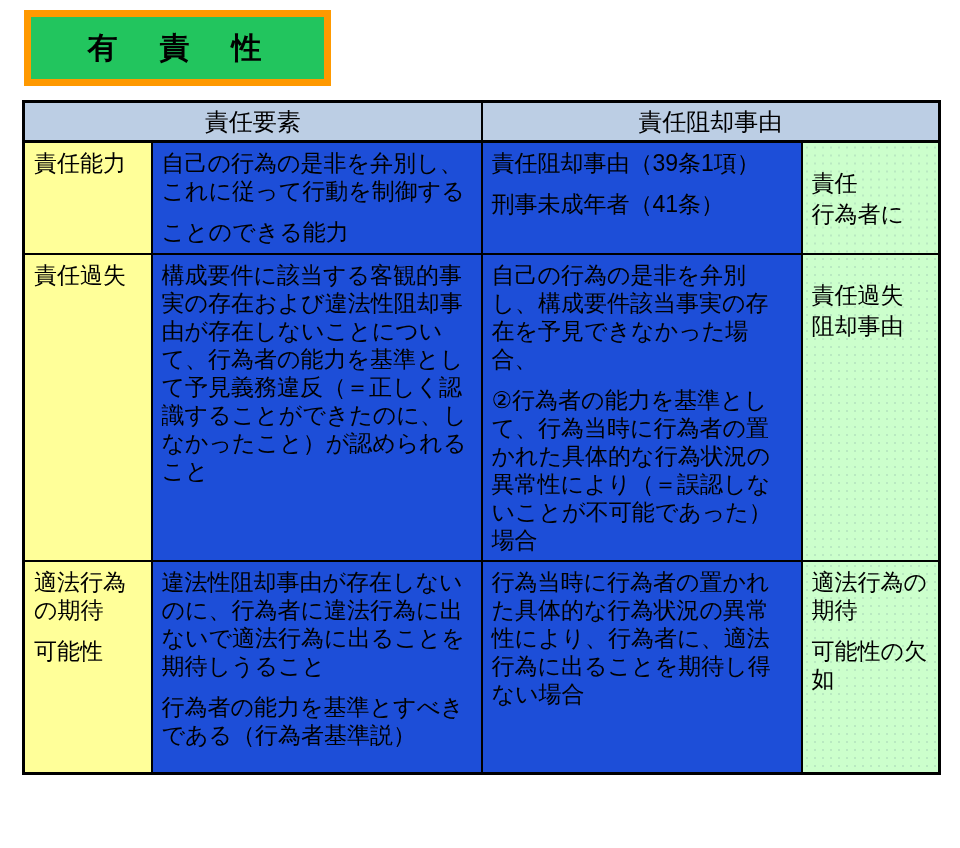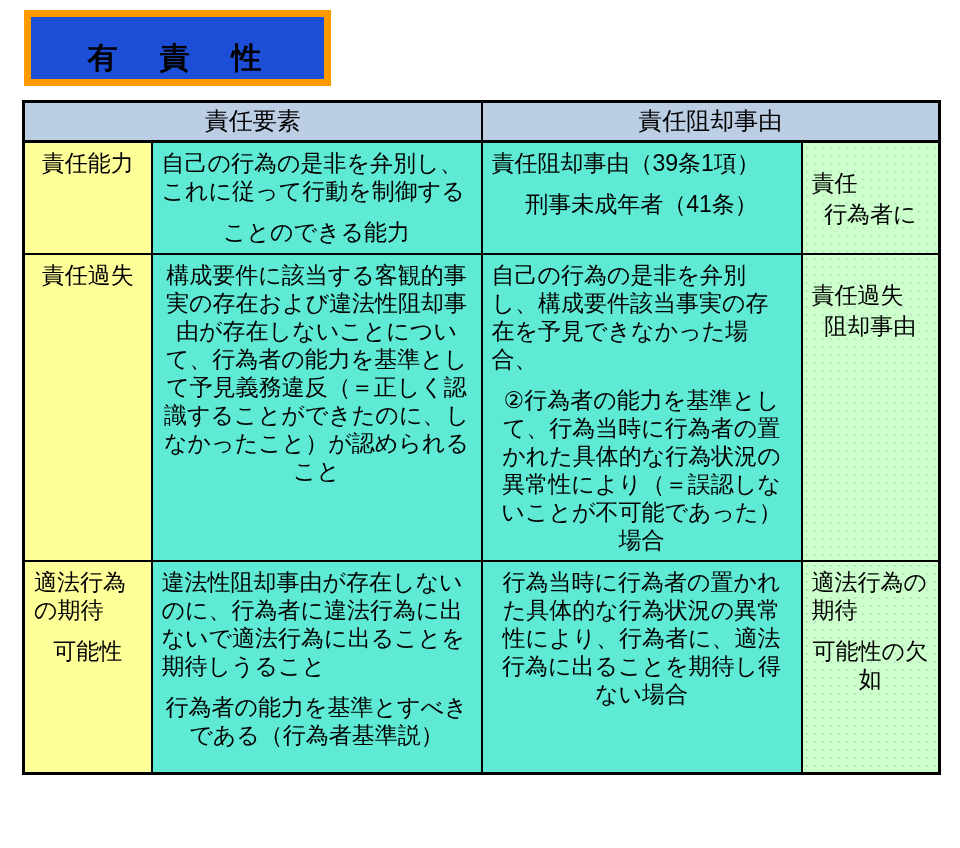--- a/index.html
+++ b/index.html
@@ -12,23 +12,23 @@
   .slide {
     position: relative;
     width: 960px; height: 848px;
     background: #ffffff;
     overflow: hidden;
   }
   .title-box {
     position: absolute;
     left: 24px; top: 10px;
     width: 307px; height: 76px;
-    background: #1d4ed8;
+    background: #22c55e;
     border: 7px solid #FF9900;
-    display: flex; align-items: flex-end; justify-content: center;
+    display: flex; align-items: center; justify-content: center;
   }
   .title-box .title-text {
     font-size: 30px;
     font-weight: bold;
     letter-spacing: 6px;
     white-space: nowrap;
   }
   table.resp {
     position: absolute;
     left: 22px; top: 100px;
@@ -47,35 +47,34 @@
     overflow: hidden;
   }
   table.resp thead th {
     background: #BCCEE4;
     text-align: center;
     vertical-align: middle;
     height: 40px;
     padding: 4px;
     font-size: 24px;
     border-bottom: 3px solid #000;
-    font-family: Liberation Serif, serif;
   }
   td.label  { background: #FFFF99; }
-  td.body   { background: #5eead4; }
+  td.body   { background: #1d4ed8; }
   td.result {
     background-color: #CCFFCC;
     background-image: radial-gradient(circle, #b9e9c1 1px, rgba(0,0,0,0) 1.2px);
     background-size: 8px 8px;
   }
   tr.r0 td { height: 112px; }
   tr.r1 td { height: 136px; }
   tr.r2 td { height: 245px; }
   tr.r3 td { height: 212px; }
   p.para { margin: 0 0 13px 0; }
-  p.para:last-child { margin-bottom: 0; text-align: center; }
+  p.para:last-child { margin-bottom: 0; }
   p.para.tight { margin-bottom: 3px; margin-top: 20px; }
 </style>
 </head>
 <body>
 
 <div class="slide">
 
   <div class="title-box">
     <span class="title-text">有　責　性</span>
   </div>

